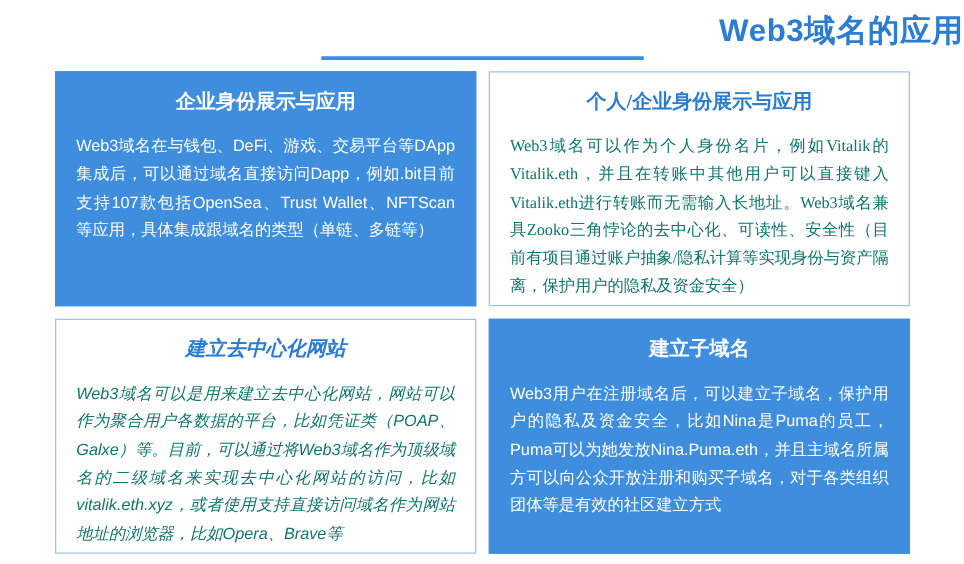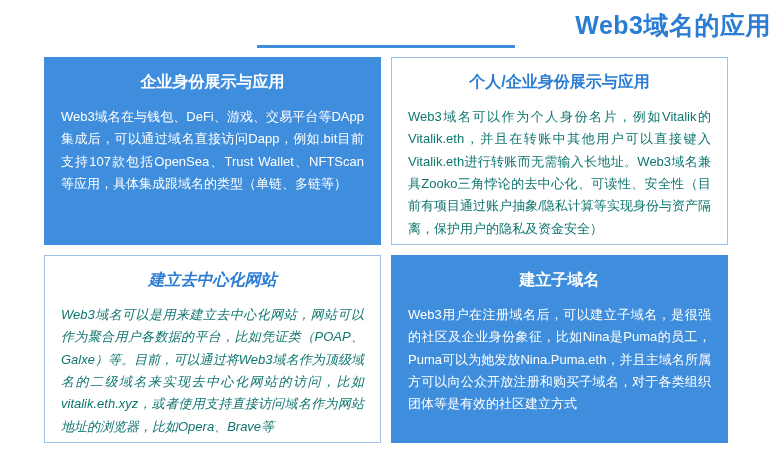--- a/index.html
+++ b/index.html
@@ -74,21 +74,21 @@
     line-height: 1.72;
     text-align: justify;
   }
   .card.filled .card-body {
     color: #ffffff;
   }
   .card.plain .card-body {
     color: #0f766e;
   }
   .c1 { height: 188px; }
-  .c2 { height: 188px; }
+  .c2 { height: 188px; font-family: Liberation Serif, serif; }
   .c3 { height: 188px; font-style: italic; }
   .c4 { height: 188px; }
   .c4 .card-head { }
   .c4 .card-body { margin-top: 0; }
 </style>
 </head>
 <body>
 
 <div class="page">
 
@@ -107,17 +107,17 @@
       <div class="card-body">Web3域名可以作为个人身份名片，例如Vitalik的Vitalik.eth，并且在转账中其他用户可以直接键入Vitalik.eth进行转账而无需输入长地址。Web3域名兼具Zooko三角悖论的去中心化、可读性、安全性（目前有项目通过账户抽象/隐私计算等实现身份与资产隔离，保护用户的隐私及资金安全）</div>
     </div>
 
     <div class="card plain c3">
       <div class="card-head">建立去中心化网站</div>
       <div class="card-body">Web3域名可以是用来建立去中心化网站，网站可以作为聚合用户各数据的平台，比如凭证类（POAP、Galxe）等。目前，可以通过将Web3域名作为顶级域名的二级域名来实现去中心化网站的访问，比如vitalik.eth.xyz，或者使用支持直接访问域名作为网站地址的浏览器，比如Opera、Brave等</div>
     </div>
 
     <div class="card filled c4">
       <div class="card-head">建立子域名</div>
-      <div class="card-body">Web3用户在注册域名后，可以建立子域名，是很强的社区及企业身份象征，比如Nina是Puma的员工，Puma可以为她发放Nina.Puma.eth，并且主域名所属方可以向公众开放注册和购买子域名，对于各类组织团体等是有效的社区建立方式</div>
+      <div class="card-body">Web3用户在注册域名后，可以建立子域名，保护用户的隐私及资金安全，比如Nina是Puma的员工，Puma可以为她发放Nina.Puma.eth，并且主域名所属方可以向公众开放注册和购买子域名，对于各类组织团体等是有效的社区建立方式</div>
     </div>
 
   </div>
 </div>
 
 </body></html>

